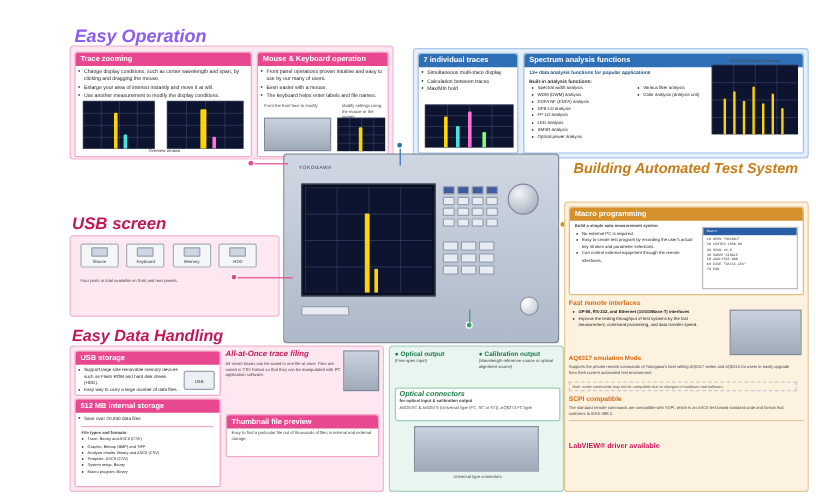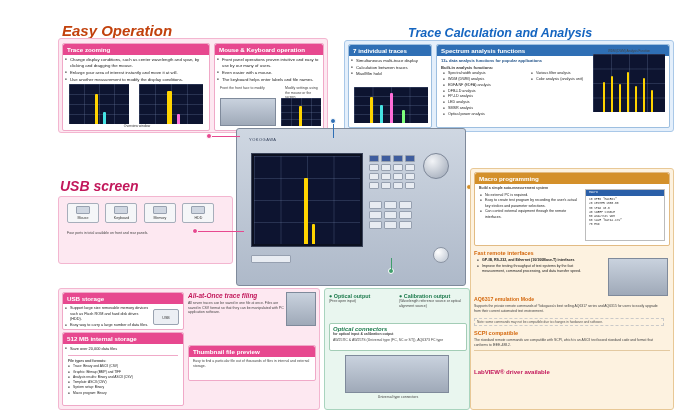--- a/index.html
+++ b/index.html
@@ -36,21 +36,21 @@
   }
   ul.bullets li:before {
     content:"\25CF";
     position:absolute; left:-5px; top:0;
     font-size:3.2px;
   }
   .small { font-size:4.1px; line-height:1.4; color:#333; }
   .tiny { font-size:3.5px; line-height:1.35; color:#444; }
 
   
-  #easy-operation-head { left:62px; top:22px; font-size:15px; color:#c2410c; }
+  #easy-operation-head { left:62px; top:22px; font-size:15px; color:#8b5cf6; }
   #easy-operation-zone {
     left:58px; top:38px; width:270px; height:95px;
     background:#fde8f1; border:1px solid #f3b6d0;
   }
   #trace-zoom-box { left:62px; top:43px; width:148px; height:88px; }
   #mouse-kbd-box { left:214px; top:43px; width:110px; height:88px; }
   .mag-head { background:#e7488f; color:#fff; }
   .magbox { background:#fff; border:1px solid #f0a9c8; border-radius:2px; }
   .shot-lbl { font-size:3.4px; color:#333; text-align:center; }
 
@@ -240,21 +240,20 @@
     </ul>
     <div class="tiny" style="position:absolute; left:5px; top:42px; width:48px;">Front the front face to modify</div>
     <div class="tiny" style="position:absolute; left:70px; top:42px; width:36px;">Modify settings using the mouse or the screen</div>
     <div class="photo-thumb" style="position:absolute; left:5px; top:54px; width:56px; height:28px;"></div>
     <div class="mini-spec" style="position:absolute; left:66px; top:54px; width:40px; height:28px;">
       <div class="grid"></div>
       <div class="peak" style="left:18px; height:20px;"></div>
     </div>
   </div>
 
-  <div class="sec-head" id="trace-calc-head">Trace Calculation and Analysis</div>
   <div class="panel" id="trace-calc-zone"></div>
 
   <div class="panel bluebox" id="seven-traces-box">
     <div class="box-head blue-head">7 individual traces</div>
     <ul class="bullets" style="padding-top:2px;">
       <li>Simultaneous multi-trace display</li>
       <li>Calculation between traces</li>
       <li>Max/Min hold</li>
     </ul>
     <div class="mini-spec" style="position:absolute; left:5px; top:42px; width:74px; height:36px;">
@@ -320,20 +319,21 @@
         <span>Memory</span>
       </div>
       <div class="device-card">
         <span class="dc-shape"></span>
         <span>HDD</span>
       </div>
     </div>
     <div class="tiny" style="padding:8px 6px 0 8px;">Four ports in total available on front and rear panels.</div>
   </div>
 
+  <div class="sec-head" id="edh-head">Easy Data Handling</div>
   <div class="panel" id="edh-zone"></div>
 
   <div class="panel magbox" id="usb-storage-box">
     <div class="box-head mag-head">USB storage</div>
     <ul class="bullets" style="padding-top:2px; width:88px;">
       <li style="font-size:3.8px">Support large size removable memory devices  such as Flash ROM and hard disk drives (HDD).</li>
       <li style="font-size:3.8px">Easy way to carry a large number of data files.</li>
     </ul>
     <div class="usb-icon" style="position:absolute; right:4px; bottom:4px;">USB</div>
   </div>
@@ -438,20 +438,23 @@
     </div>
     <div class="greenbox" style="position:absolute; left:4px; top:34px; width:138px; height:28px;">
       <div style="font-size:6px; font-weight:bold; font-style:italic; color:#1c7a4c; padding:2px 3px 0 3px;">Optical connectors</div>
       <div class="tiny" style="padding:0 3px; font-weight:bold;">for optical input &amp; calibration output</div>
       <div class="tiny" style="padding:1px 3px;">AW257IC &amp; AW257S (Universal type (FC, SC or ST)), AQ6373 FC type</div>
     </div>
     <div class="photo-thumb" style="position:absolute; left:20px; top:66px; width:104px; height:38px;"></div>
     <div class="tiny" style="position:absolute; left:0; top:106px; width:146px; text-align:center;">Universal type connectors</div>
   </div>
 
+  <div class="sec-head" id="bats-head">
+    <span>Building Automated Test System</span>
+  </div>
   <div class="panel" id="bats-zone"></div>
 
   <div class="panel orangebox" id="macro-box">
     <div class="box-head orange-head">Macro programming</div>
     <div class="tiny" style="padding:2px 4px 0 4px; font-weight:bold;">Build a simple auto-measurement system</div>
     <ul class="bullets" style="padding-top:2px; padding-left:10px; width:104px;">
       <li style="font-size:3.6px">No external PC is required.</li>
       <li style="font-size:3.6px">Easy to create test program by recording the user's actual key strokes and parameter selections.</li>
       <li style="font-size:3.6px">Can control external equipment through the remote interfaces.</li>
     </ul>

